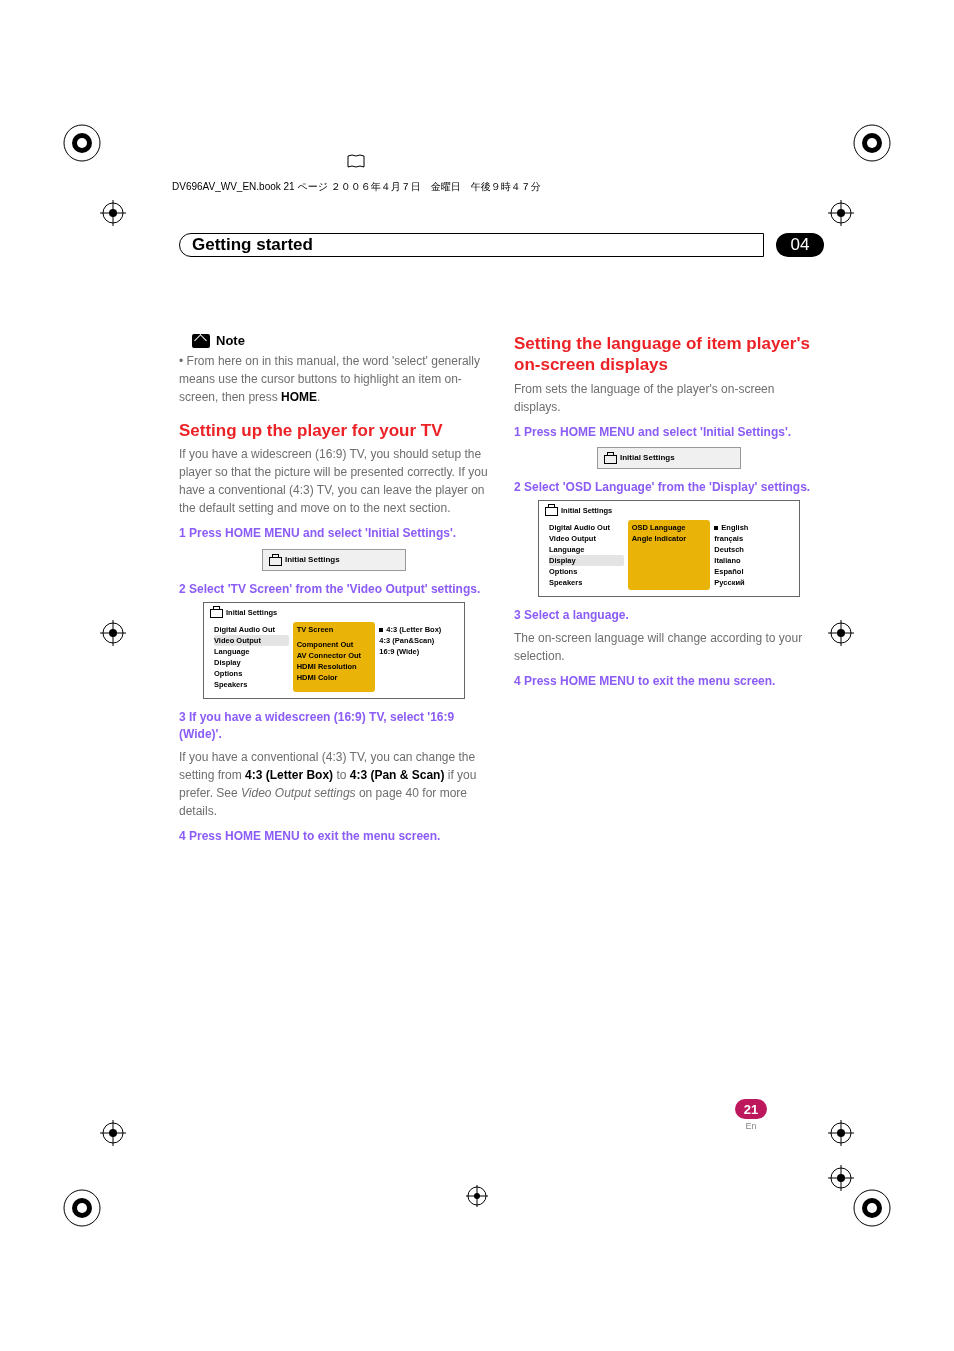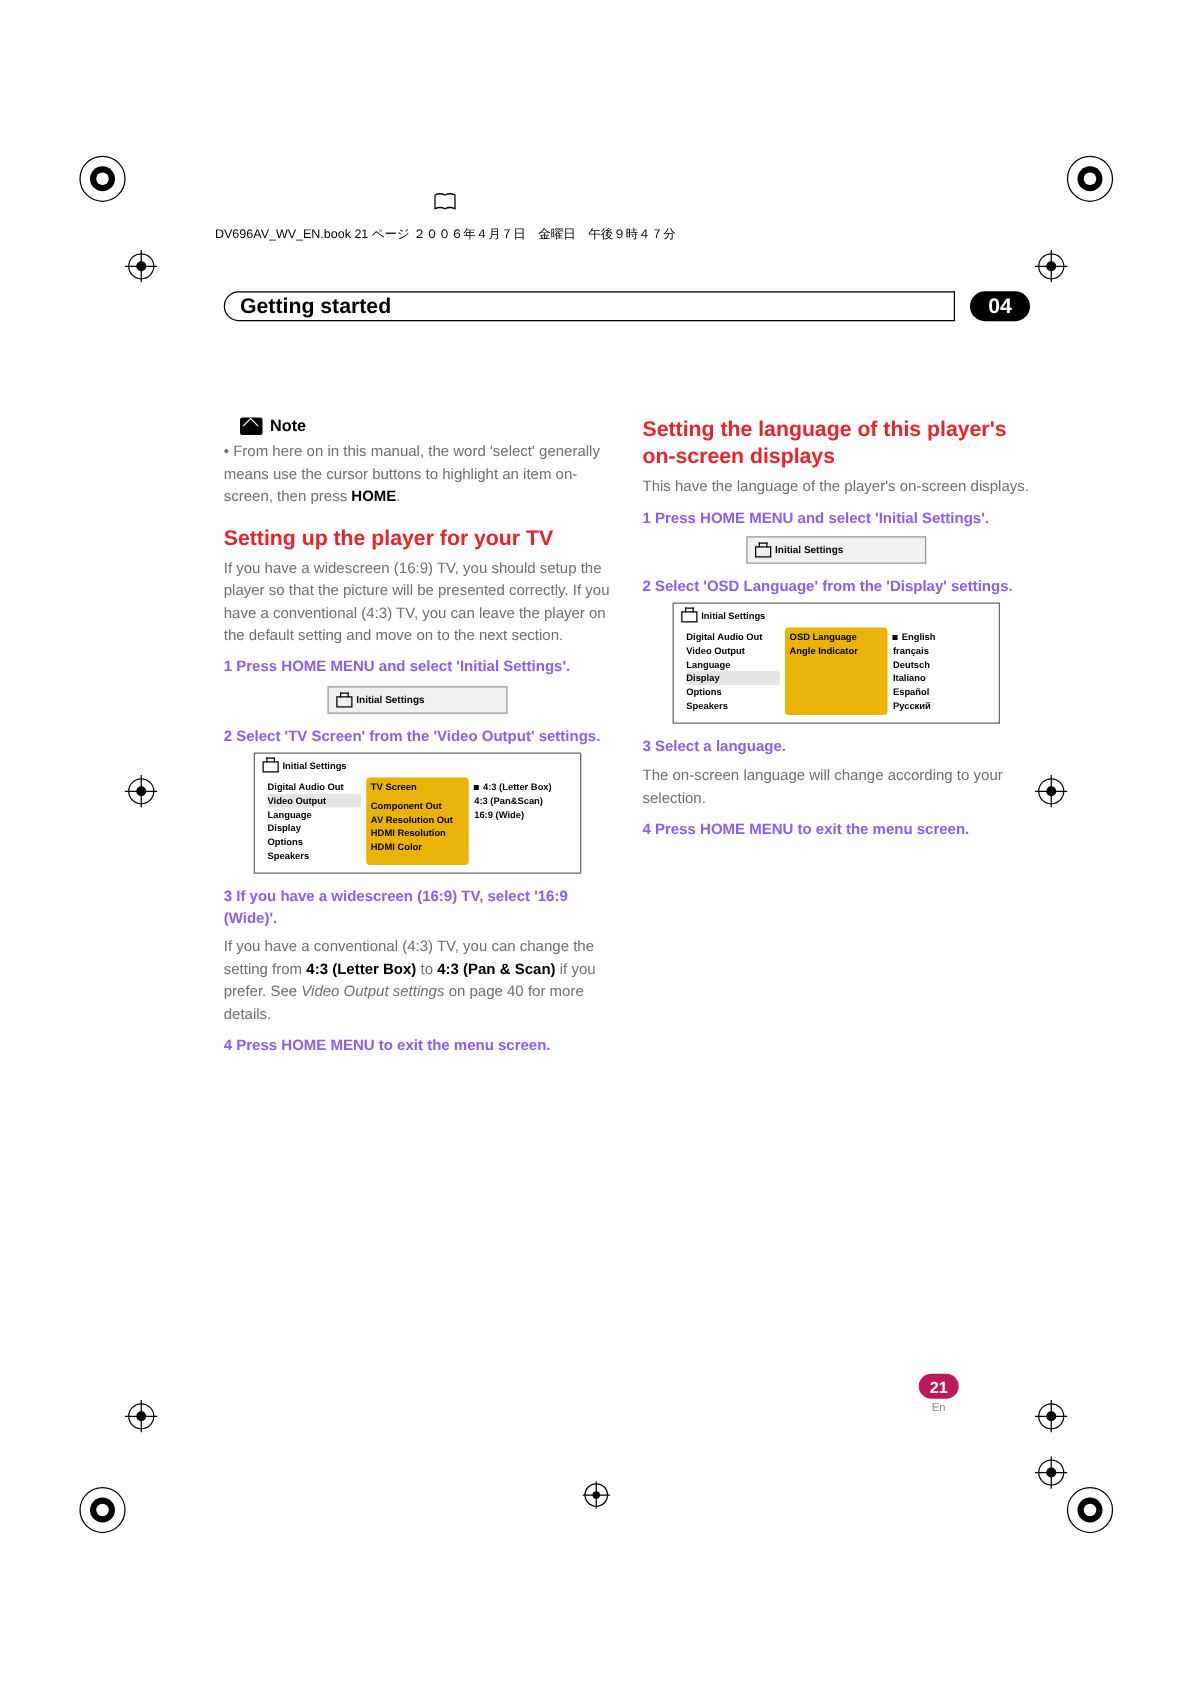--- a/index.html
+++ b/index.html
@@ -75,21 +75,21 @@
     top: 0;
     width: 48px;
     height: 24px;
     background: #000;
     color: #fff;
     border-radius: 14px;
     display: flex;
     align-items: center;
     justify-content: center;
     font-size: 17px;
-    font-weight: bold;
+    font-weight: normal;
   }
   .columns {
     position: absolute;
     left: 52px;
     top: 210px;
     width: 645px;
     display: flex;
     gap: 25px;
   }
   .col {
@@ -377,21 +377,21 @@
               <div class="settings-item">Display</div>
               <div class="settings-item">Options</div>
               <div class="settings-item">Speakers</div>
             </div>
             <div class="settings-col middle">
               <div class="settings-item">
                   <span style="flex:1">TV Screen</span>
                 </div>
               <div style="height:4px"></div>
               <div class="settings-item">Component Out</div>
-              <div class="settings-item">AV Resolution Out</div>
+              <div class="settings-item">AV Connector Out</div>
               <div class="settings-item">HDMI Resolution</div>
               <div class="settings-item">HDMI Color</div>
             </div>
             <div class="settings-col">
               <div class="settings-item">
                   <span class="bullet"></span>
                   <span>4:3 (Letter Box)</span>
                 </div>
               <div class="settings-item">4:3 (Pan&amp;Scan)</div>
               <div class="settings-item">16:9 (Wide)</div>
@@ -401,22 +401,22 @@
 
         <p class="step">3    If you have a widescreen (16:9) TV, select '16:9 (Wide)'.</p>
         <p class="body-text">
           <span>If you have a conventional (4:3) TV, you can change the setting from </span><span class="strong">4:3 (Letter Box)</span><span> to </span><span class="strong">4:3 (Pan &amp; Scan)</span><span> if you prefer. See </span><span class="italic">Video Output settings</span><span> on page 40 for more details.</span>
         </p>
 
         <p class="step">4    Press HOME MENU to exit the menu screen.</p>
       </div>
 
       <div class="col">
-        <h2 class="h2" style="margin-top:0">Setting the language of this player's on-screen displays</h2>
-        <p class="body-text">This have the language of the player's on-screen displays.</p>
+        <h2 class="h2" style="margin-top:0">Setting the language of item player's on-screen displays</h2>
+        <p class="body-text">From sets the language of the player's on-screen displays.</p>
 
         <p class="step">1    Press HOME MENU and select 'Initial Settings'.</p>
         <div class="menu-button">
           <span class="settings-icon"></span>
           <span>Initial Settings</span>
         </div>
 
         <p class="step">2    Select 'OSD Language' from the 'Display' settings.</p>
         <div class="settings-panel">
           <div class="settings-title">

